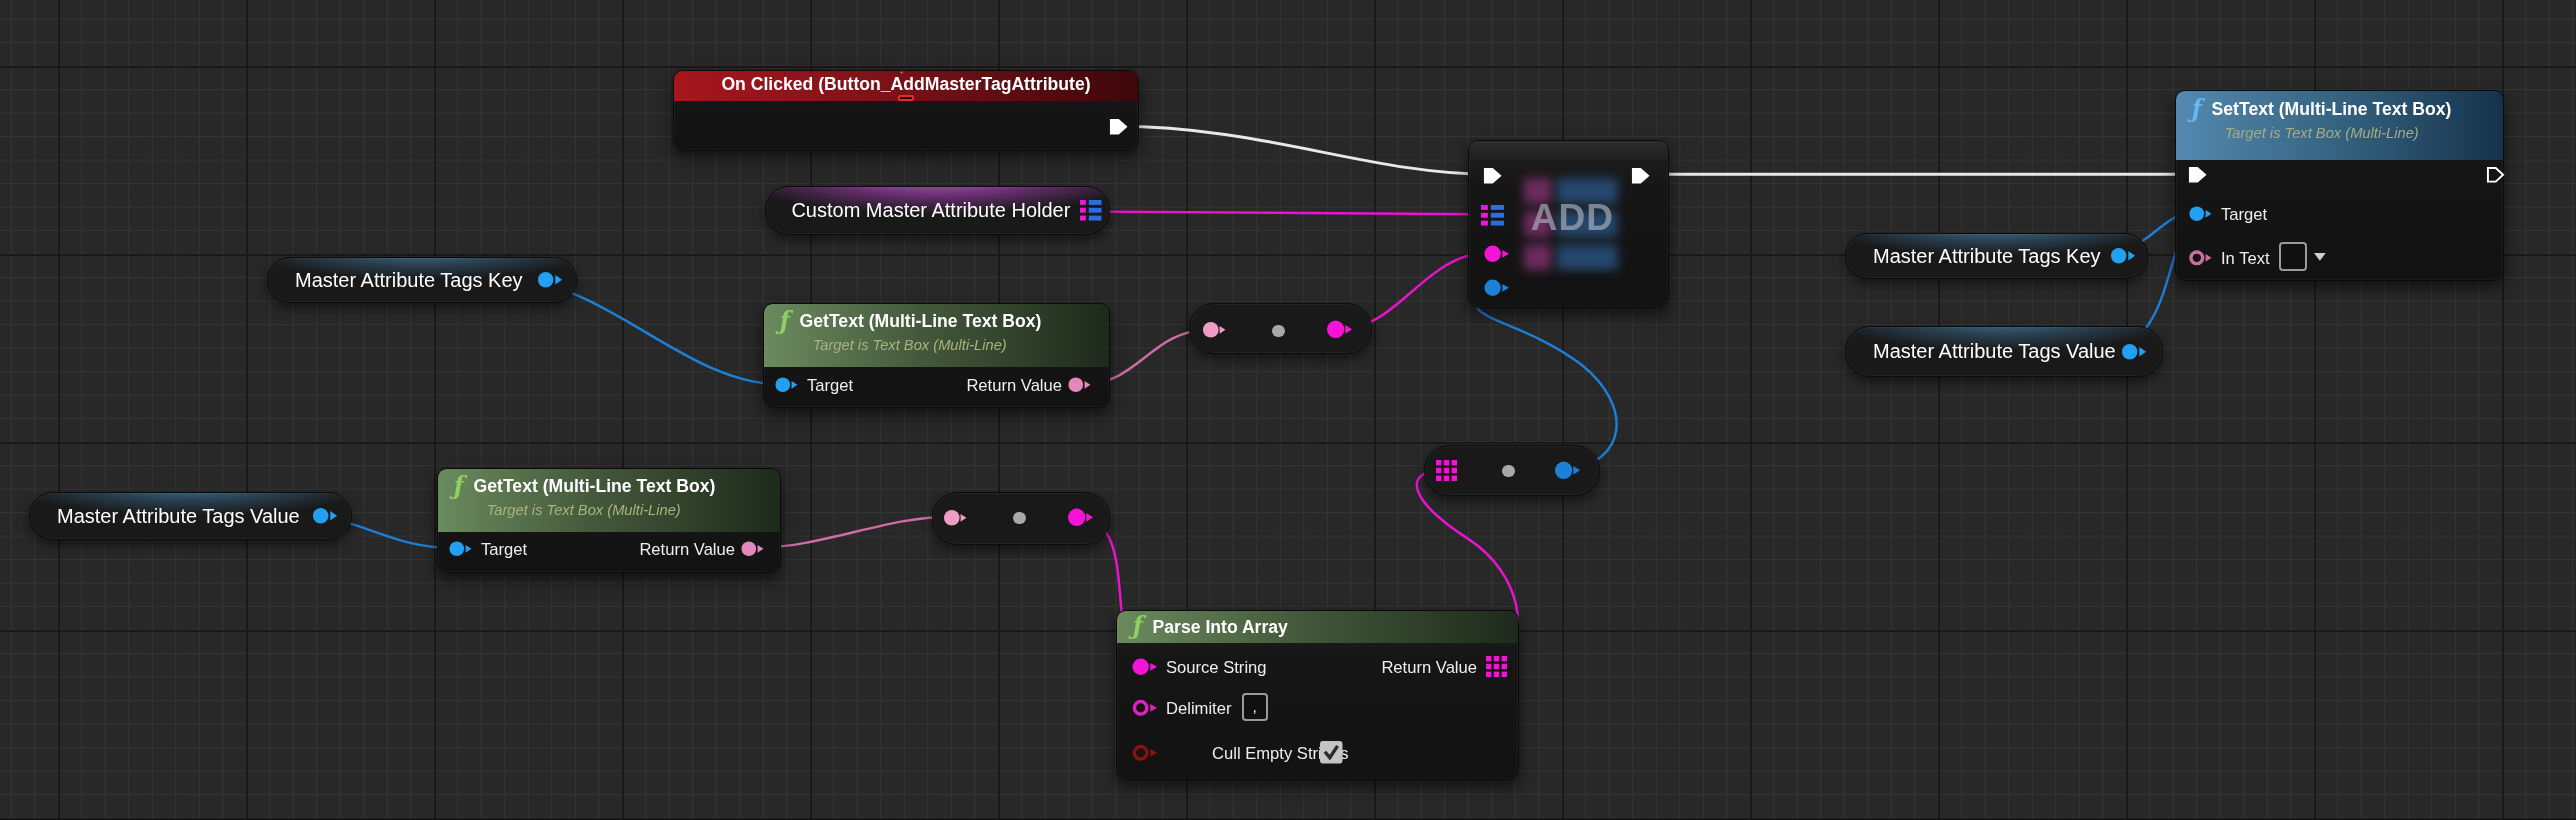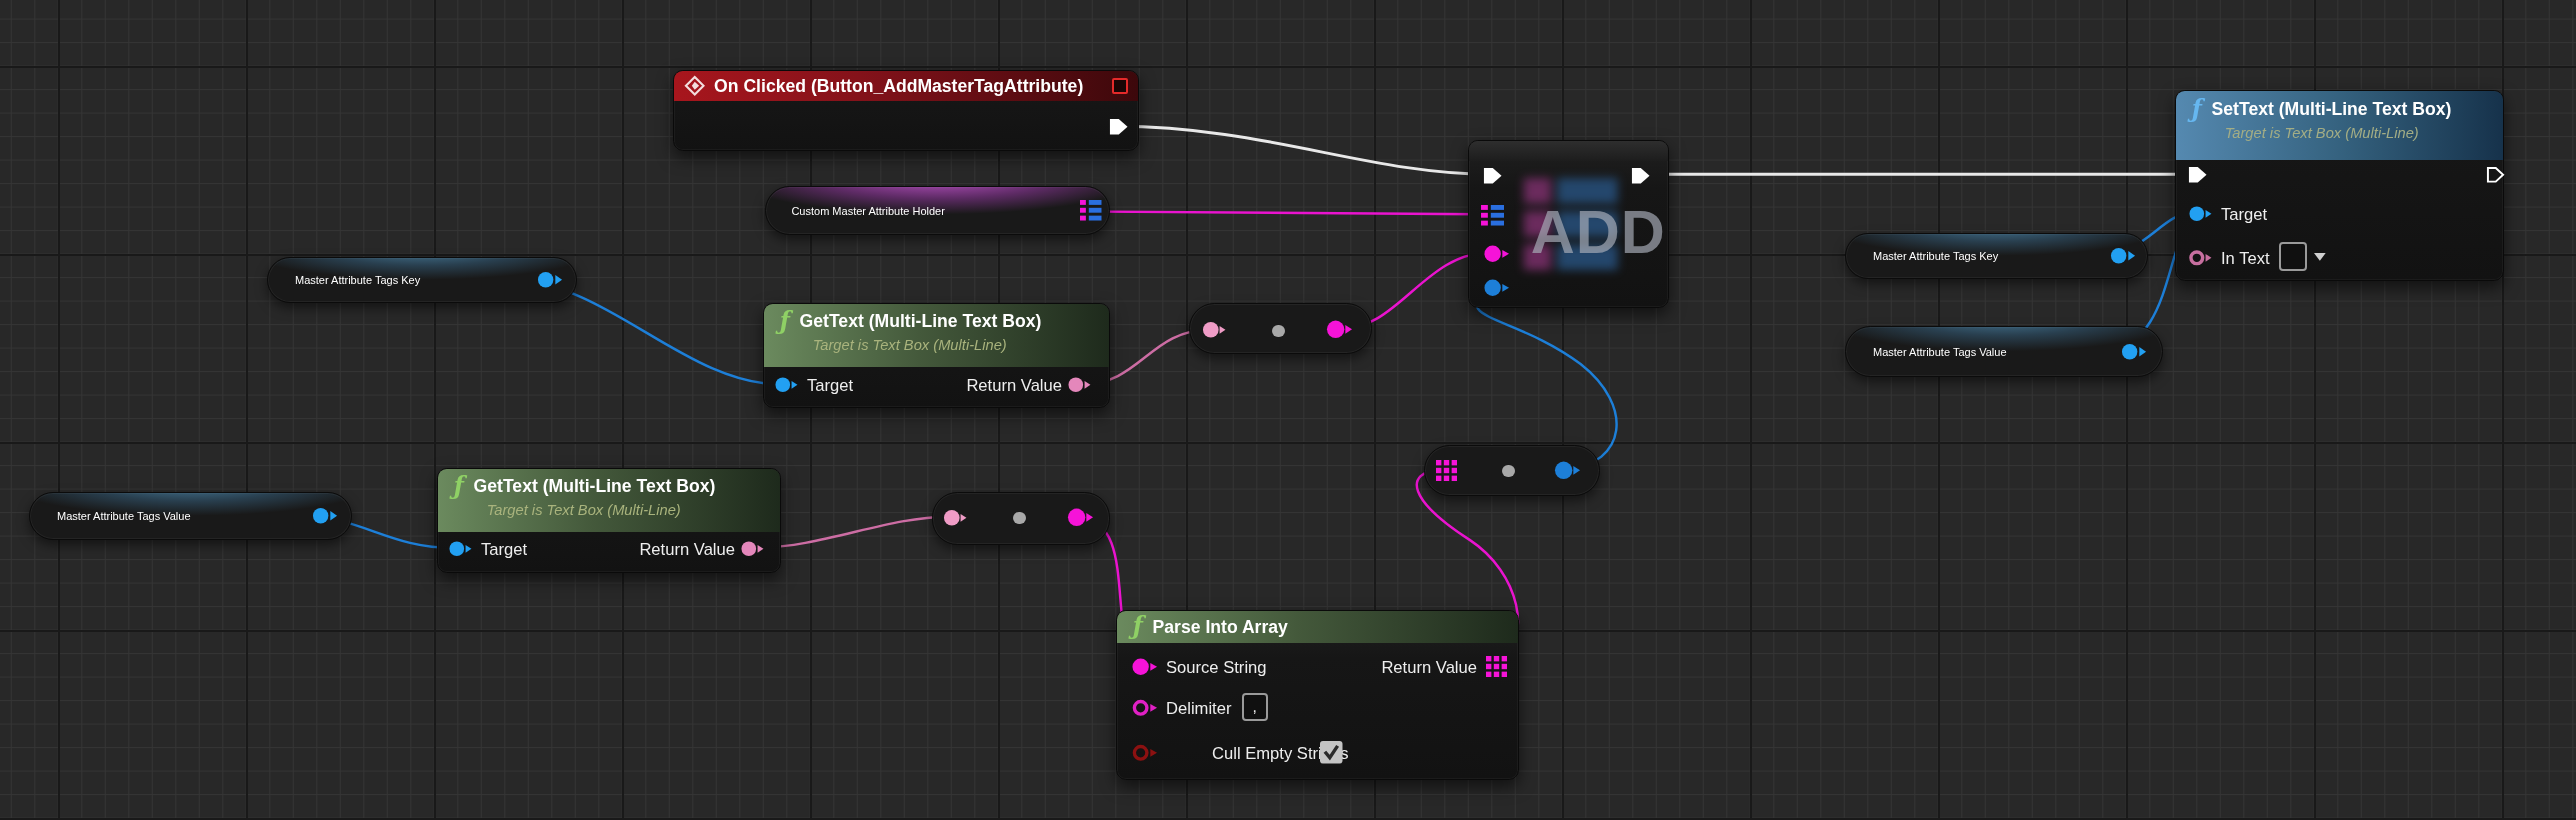--- a/index.html
+++ b/index.html
@@ -20,50 +20,50 @@
   .node{
     position:absolute;z-index:2;border-radius:9.8px;
     background:linear-gradient(180deg,#202020 0%,#161616 28%,#121212 100%);
     border:1px solid #0a0a0a;
     box-shadow:0 6.9px 15.7px rgba(0,0,0,.55), inset 0 0 0 1px rgba(255,255,255,.04);
   }
   .hdr{
     position:absolute;left:0;top:0;right:0;border-radius:8.8px 8.8px 0 0;
     display:flex;align-items:flex-start;overflow:hidden;
   }
-  .hdr-red{background:linear-gradient(90deg,#a8161d 0%,#84121a 40%,#3c080b 100%);}
+  .hdr-red{background:linear-gradient(90deg,#a8161d 0%,#84121a 40%,#3c080b 100%);flex-direction:column;}
   .hdr-green{background:linear-gradient(90deg,#6b8a5e 0%,#44593b 45%,#1e2a1c 100%);}
   .hdr-blue{background:linear-gradient(90deg,#5589b0 0%,#35627f 50%,#16324b 100%);}
   .hdr-title{color:#fff;font-weight:bold;font-size:17.6px;white-space:nowrap;}
   .hdr-sub{font-style:italic;font-size:14.7px;color:#a9b37d;white-space:nowrap;margin-top:4px;}
   .hdr-sub-blue{color:#a3ad85;}
   .fn{font-style:italic;font-weight:bold;font-size:23.5px;line-height:1;margin-right:9.8px;
       font-family:"DejaVu Serif",serif;}
   .fn-green{color:#8fd065;}
   .fn-blue{color:#66b7f0;}
   .pill{
     position:absolute;z-index:2;border-radius:25.4px;
     background:#191919;border:1px solid #0b0b0b;
     box-shadow:0 4.9px 11.7px rgba(0,0,0,.5), inset 0 0 0 1px rgba(255,255,255,.05);
     display:flex;align-items:center;
   }
   .pill .glow{position:absolute;inset:0;border-radius:25.4px;pointer-events:none;}
   .glow-blue{background:radial-gradient(ellipse 95% 120% at 50% -25%,rgba(80,140,175,.9) 0%,rgba(60,110,145,.45) 35%,rgba(0,0,0,0) 62%);}
   .glow-purple{background:radial-gradient(ellipse 95% 130% at 50% -25%,rgba(205,90,215,.95) 0%,rgba(160,60,175,.5) 38%,rgba(0,0,0,0) 64%);}
-  .pill-label{position:relative;color:#fff;font-size:11px;white-space:nowrap;z-index:1;text-align:center;}
+  .pill-label{position:relative;color:#fff;font-size:20px;white-space:nowrap;z-index:1;text-align:center;}
   .lbl{color:#eee;font-size:16.6px;white-space:nowrap;position:absolute;}
   .pin{position:absolute;}
   .valbox{
     position:absolute;background:#101010;border:2px solid #9a9a9a;border-radius:3.9px;
     color:#e8e8e8;font-size:15.7px;display:flex;align-items:center;justify-content:center;
   }
   .watermark-wrap{position:absolute;pointer-events:none;}
   .watermark-icon{filter:blur(4.9px);opacity:.85;}
   .watermark-text{
-    position:absolute;color:#a9aeb9;opacity:.68;font-weight:bold;font-size:61px;
+    position:absolute;color:#a9aeb9;opacity:.68;font-weight:bold;font-size:37px;
     letter-spacing:1px;font-family:"Liberation Sans",sans-serif;
   }
   .hdr-strip{position:absolute;left:0;top:0;right:0;height:19.6px;border-radius:8.8px 8.8px 0 0;
     background:linear-gradient(180deg,#2e2e2e,#1d1d1d);}
 </style>
 </head>
 <body>
 
 <div id="canvas">
 

